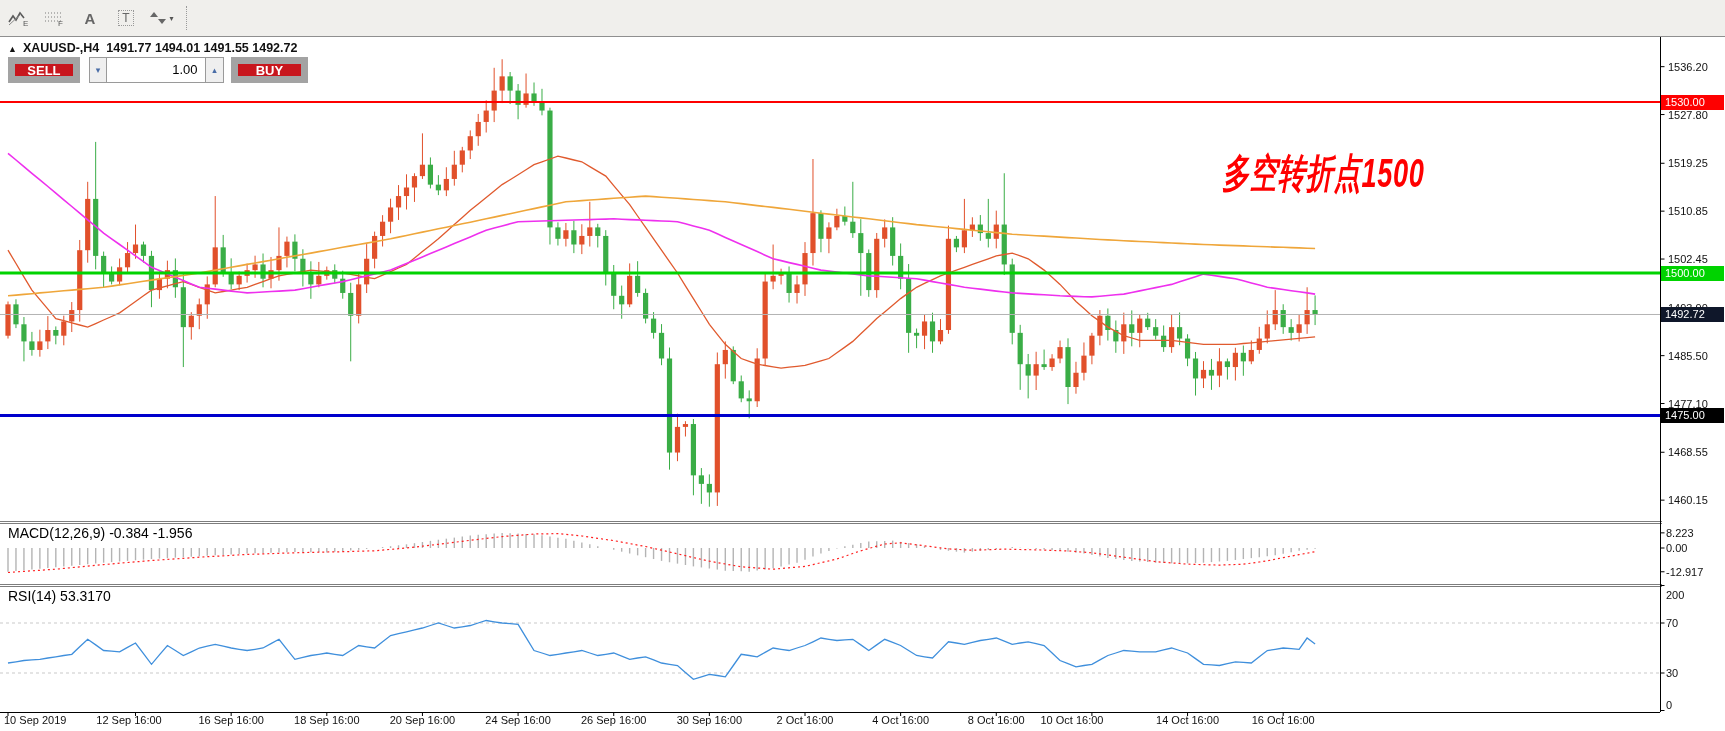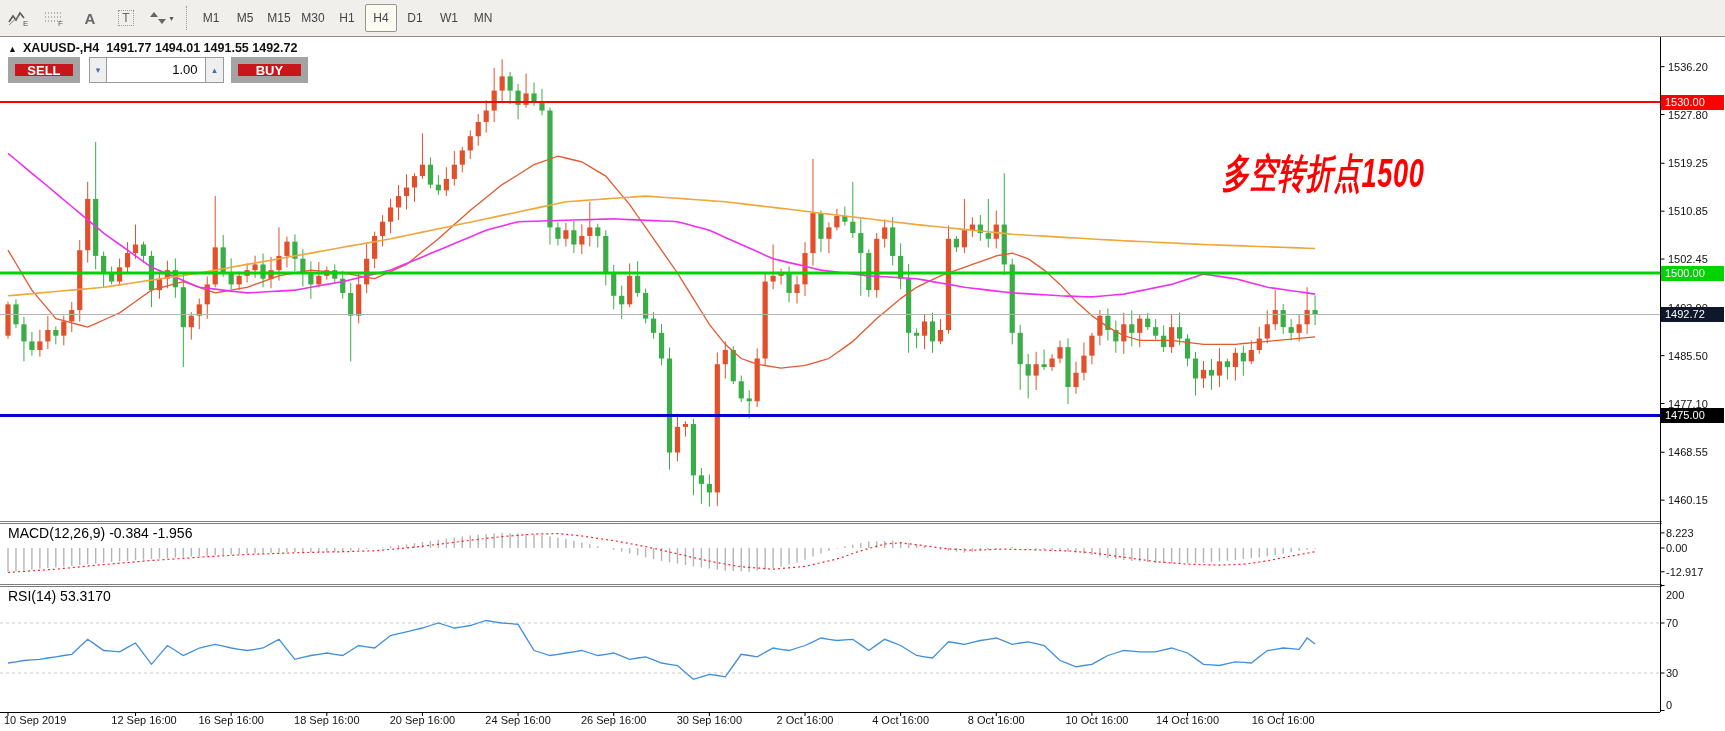--- a/index.html
+++ b/index.html
@@ -75,31 +75,20 @@
       <span style="font-size:12px;color:#666;border:1px dotted #999;padding:0 3px;">T</span>
     </div>
     <div class="tbtn icon">
       <svg width="16" height="16" style="position:static">
         <polygon points="4,2 8,7 0,7" fill="#666"></polygon>
         <polygon points="12,14 16,9 8,9" fill="#666"></polygon>
       </svg>
         <span class="caret">▾</span>
     </div>
     <div class="tsep"></div>
-    <div id="tf-group" style="display:flex;">
-        <div class="tbtn">M1</div>
-        <div class="tbtn">M5</div>
-        <div class="tbtn">M15</div>
-        <div class="tbtn">M30</div>
-        <div class="tbtn">H1</div>
-        <div class="tbtn active">H4</div>
-        <div class="tbtn">D1</div>
-        <div class="tbtn">W1</div>
-        <div class="tbtn">MN</div>
-      </div>
   </div>
 
   <svg id="chart-svg" width="1725" height="731">
       <line x1="0" y1="521.5" x2="1662" y2="521.5" stroke="#7d7d7d" stroke-width="1"></line>
       <line x1="0" y1="523.5" x2="1662" y2="523.5" stroke="#7d7d7d" stroke-width="1"></line>
       <line x1="0" y1="584.5" x2="1662" y2="584.5" stroke="#7d7d7d" stroke-width="1"></line>
       <line x1="0" y1="586.5" x2="1662" y2="586.5" stroke="#7d7d7d" stroke-width="1"></line>
       <line x1="0" y1="36.5" x2="1725" y2="36.5" stroke="#8f8f8f" stroke-width="1"></line>
       <line x1="1660.5" y1="37" x2="1660.5" y2="712" stroke="#000" stroke-width="1"></line>
       <line x1="0" y1="712.5" x2="1660" y2="712.5" stroke="#000" stroke-width="1"></line>
@@ -674,31 +663,31 @@
       <div class="ptick" style="top: 493.145px;">1460.15</div>
     </div>
   <div id="axis-boxes">
       <div class="pbox" style="top: 94.5px; background: rgb(254, 0, 0);">1530.00</div>
       <div class="pbox" style="top: 265.5px; background: rgb(0, 211, 0);">1500.00</div>
       <div class="pbox" style="top: 408px; background: #000000;">1475.00</div>
       <div class="pbox" style="top: 306.996px; background: #0f172a;">1492.72</div>
     </div>
   <div id="time-labels">
       <div class="ttick" style="left: 4px; text-align: left;">10 Sep 2019</div>
-      <div class="ttick" style="left: 96px;">12 Sep 16:00</div>
+      <div class="ttick" style="left: 81px;">12 Sep 16:00</div>
       <div class="ttick" style="left: 183.16px;">16 Sep 16:00</div>
       <div class="ttick" style="left: 278.8px;">18 Sep 16:00</div>
       <div class="ttick" style="left: 374.44px;">20 Sep 16:00</div>
       <div class="ttick" style="left: 470.08px;">24 Sep 16:00</div>
       <div class="ttick" style="left: 565.72px;">26 Sep 16:00</div>
       <div class="ttick" style="left: 661.36px;">30 Sep 16:00</div>
       <div class="ttick" style="left: 757px;">2 Oct 16:00</div>
       <div class="ttick" style="left: 852.64px;">4 Oct 16:00</div>
       <div class="ttick" style="left: 948.28px;">8 Oct 16:00</div>
-      <div class="ttick" style="left: 1049px;">10 Oct 16:00</div>
+      <div class="ttick" style="left: 1024px;">10 Oct 16:00</div>
       <div class="ttick" style="left: 1139.56px;">14 Oct 16:00</div>
       <div class="ttick" style="left: 1235.2px;">16 Oct 16:00</div>
     </div>
   <div id="ind-axis">
       <div class="iatick" style="top: 526.87px;">8.223</div>
       <div class="iatick" style="top: 542px;">0.00</div>
       <div class="iatick" style="top: 565.767px;">-12.917</div>
       <div class="iatick" style="top: 589px;">200</div>
       <div class="iatick" style="top: 617px;">70</div>
       <div class="iatick" style="top: 667px;">30</div>

